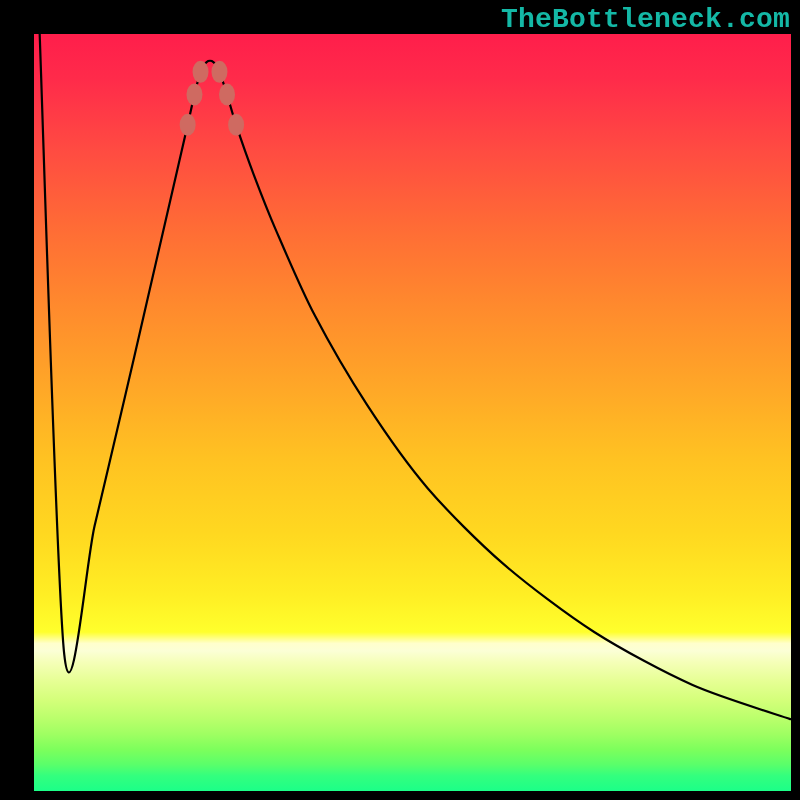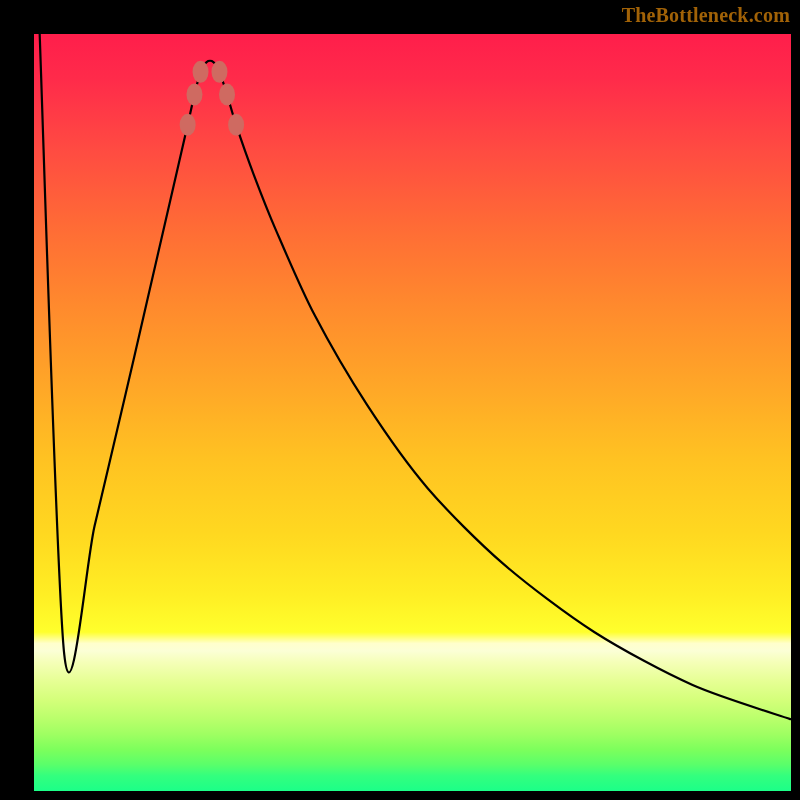--- a/index.html
+++ b/index.html
@@ -49,24 +49,24 @@
     width: 757px;
     height: 757px;
   }
   .dot {
     fill: #cf6a61;
   }
   .watermark {
     position: absolute;
     top: 4px;
     right: 10px;
-    font-family: Liberation Serif, serif;
-    font-size: 20px;
+    font-family: Liberation Mono, monospace;
+    font-size: 28px;
     font-weight: bold;
-    color: #a16207;
+    color: #14b8a6;
     letter-spacing: 0.2px;
     user-select: none;
   }
 </style>
 </head>
 <body>
 
 <div class="frame">
   <svg class="curve" viewBox="0 0 757 757" preserveAspectRatio="none">
     <path id="curve-path" d="M 5.30 -10.00 C 8.84 79.35, 22.45 549.62, 30.28 620.74 C 38.11 691.86, 51.98 528.51, 60.56 492.05 C 69.14 455.59, 83.33 395.53, 90.84 363.36 C 98.35 331.19, 107.12 292.83, 113.55 264.95 C 119.98 237.07, 130.58 191.21, 136.26 166.54 C 141.94 141.87, 150.24 105.85, 153.67 90.84 C 157.10 75.83, 158.66 68.07, 160.48 60.56 C 162.31 53.05, 164.82 42.46, 166.54 37.85 C 168.26 33.24, 170.77 29.40, 172.60 28.01 C 174.42 26.61, 177.59 26.61, 179.41 28.01 C 181.23 29.40, 183.53 33.24, 185.47 37.85 C 187.40 42.46, 190.68 53.05, 193.03 60.56 C 195.39 68.07, 198.37 79.58, 202.12 90.84 C 205.87 102.10, 213.85 125.03, 219.53 140.04 C 225.21 155.06, 233.66 176.98, 242.24 196.82 C 250.82 216.66, 267.22 255.42, 280.09 280.09 C 292.96 304.76, 316.99 346.26, 333.08 370.93 C 349.17 395.60, 374.34 431.68, 393.64 454.20 C 412.94 476.72, 445.75 509.52, 469.34 529.90 C 492.93 550.28, 533.37 580.87, 560.18 598.03 C 586.99 615.19, 630.81 638.69, 658.59 651.02 C 686.37 663.35, 742.41 680.26, 756.24 685.09" stroke="#000" stroke-width="2.2" fill="none" stroke-linecap="round" stroke-linejoin="round"></path>

